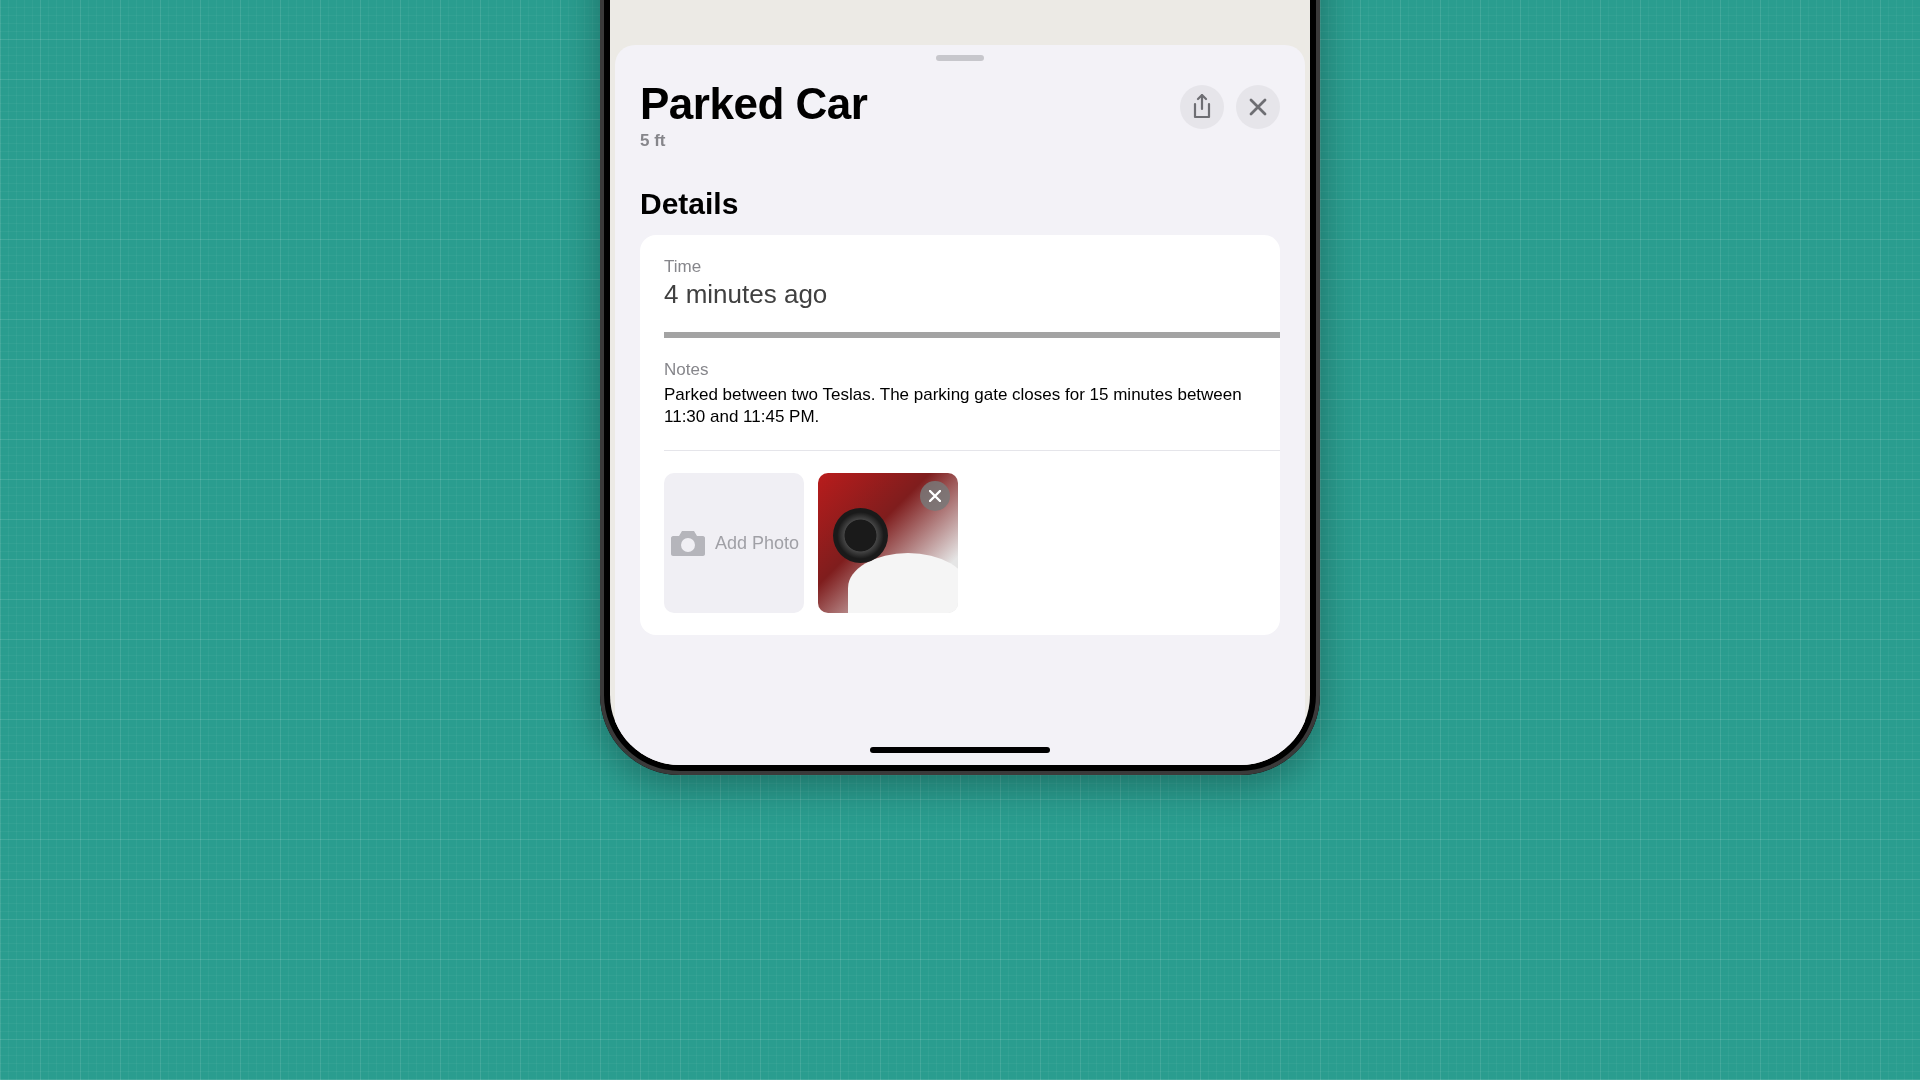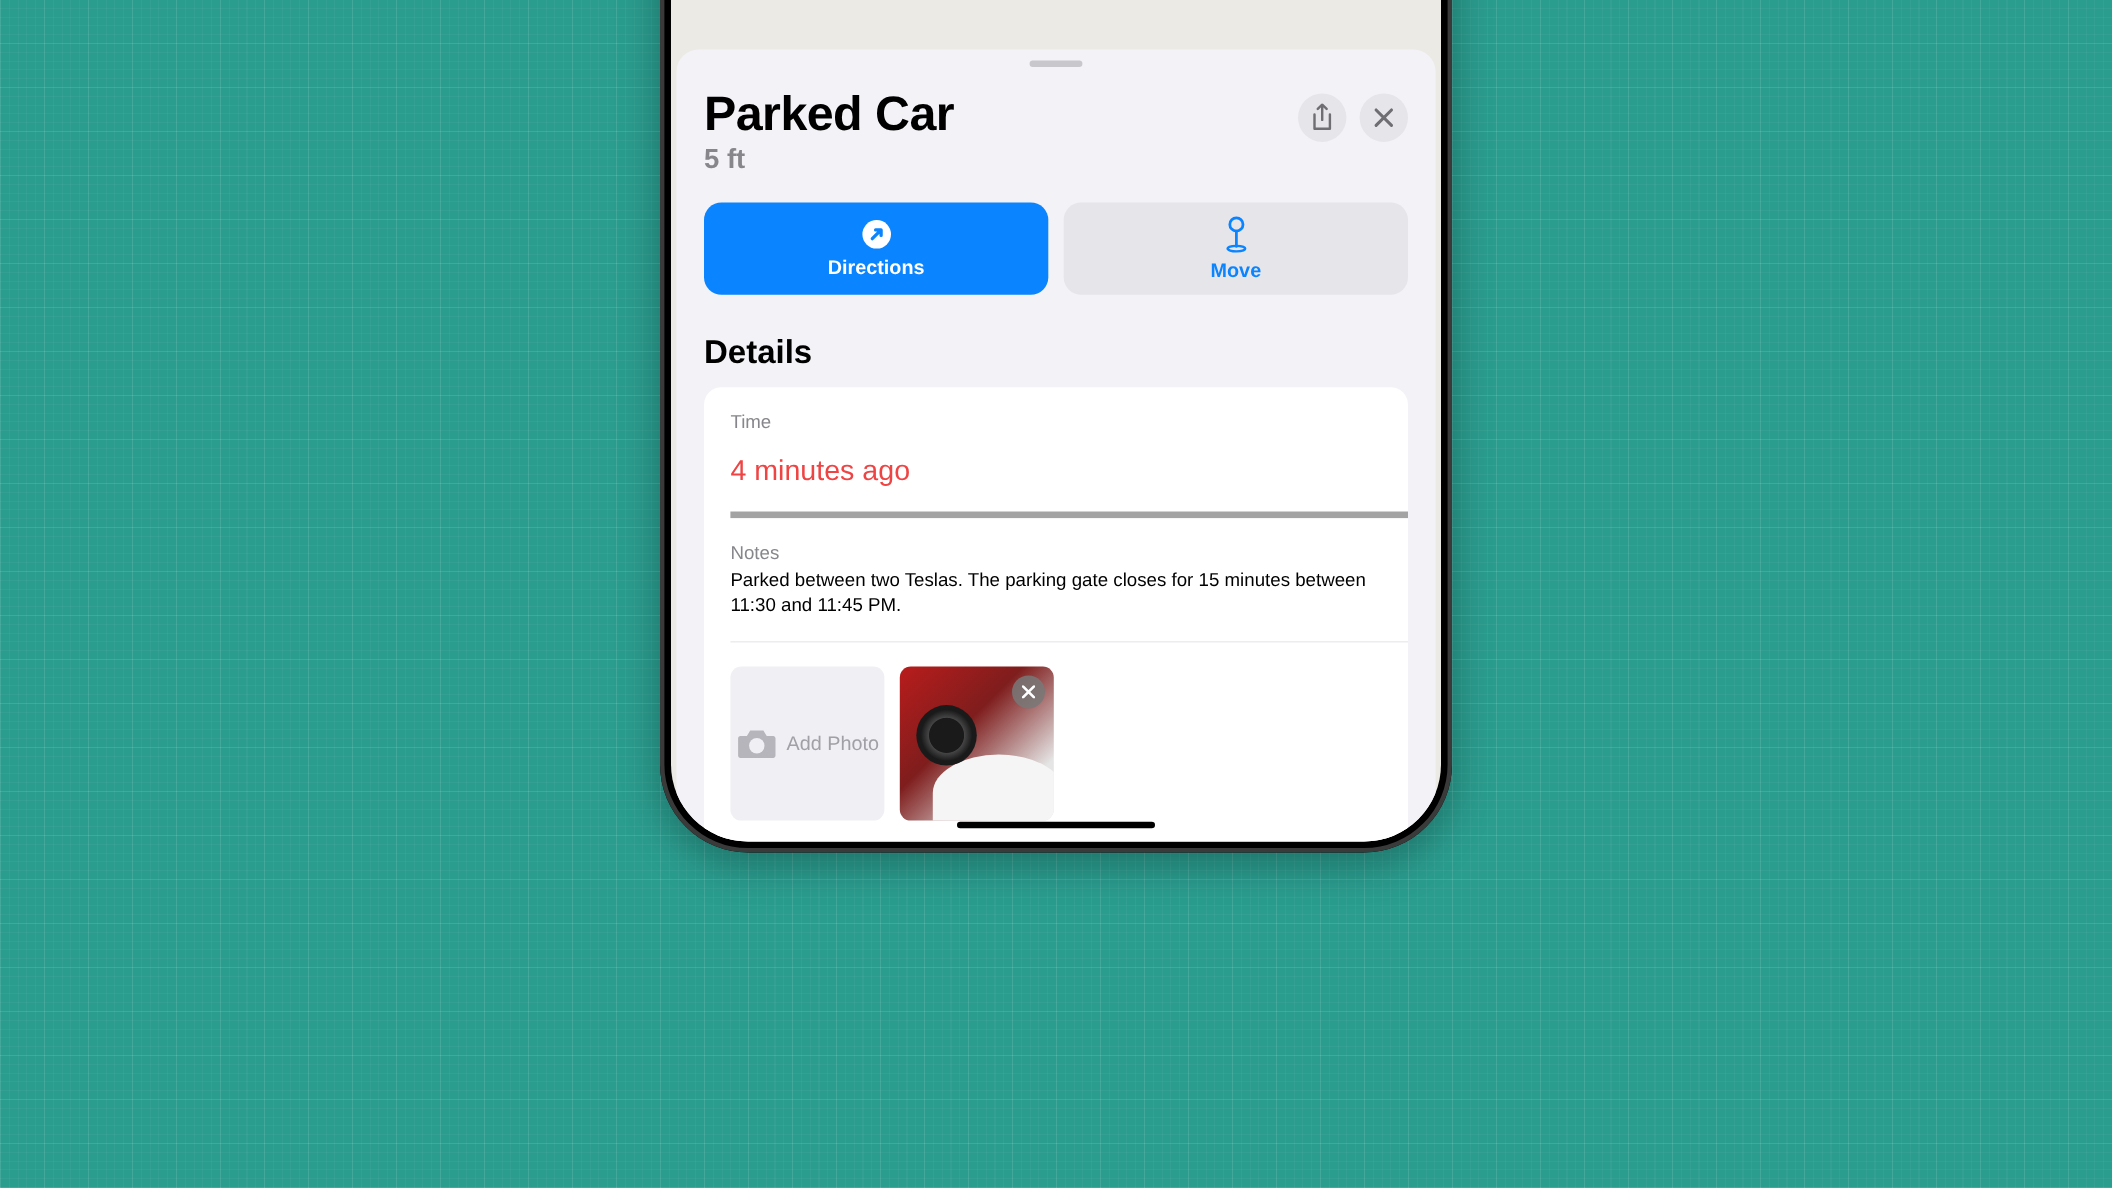--- a/index.html
+++ b/index.html
@@ -80,21 +80,21 @@
     }
 
     .title {
       font-size: 44px;
       font-weight: 800;
       letter-spacing: -0.5px;
       color: #000;
     }
 
     .subtitle {
-      font-size: 25px;
+      font-size: 17px;
       font-weight: 600;
       color: #86868b;
       margin-top: 2px;
     }
 
     .header-buttons {
       display: flex;
       gap: 12px;
       margin-top: 6px;
     }
@@ -168,22 +168,22 @@
     }
 
     .cell-label {
       font-size: 17px;
       color: #86868b;
       font-weight: 400;
     }
 
     .cell-value {
       font-size: 26px;
-      color: #ef4444;
-      margin-top: 18px;
+      color: #404040;
+      margin-top: 2px;
     }
 
     .cell-body {
       font-size: 17px;
       color: #000;
       line-height: 1.3;
       margin-top: 4px;
     }
 
     .photo-row {
@@ -294,37 +294,20 @@
             </svg>
           </div>
           <div class="circle-btn">
             <svg width="18" height="18" viewBox="0 0 18 18">
               <path d="M2 2 L16 16 M16 2 L2 16" stroke="#6e6e73" stroke-width="2.8" stroke-linecap="round"></path>
             </svg>
           </div>
         </div>
       </div>
 
-      <div class="action-row">
-        <div class="action-btn primary">
-          <svg width="28" height="28" viewBox="0 0 28 28">
-            <circle cx="14" cy="14" r="13" fill="#fff"></circle>
-            <path d="M10 18 L18 10 M18 10 L13 10 M18 10 L18 15" stroke="#0a84ff" stroke-width="3" stroke-linecap="round" stroke-linejoin="round" fill="none"></path>
-          </svg>
-          <span class="label">Directions</span>
-        </div>
-        <div class="action-btn secondary">
-          <svg width="26" height="34" viewBox="0 0 26 34">
-            <circle cx="13" cy="8" r="6" fill="none" stroke="#0a84ff" stroke-width="2.5"></circle>
-            <line x1="13" y1="14" x2="13" y2="28" stroke="#0a84ff" stroke-width="2.5" stroke-linecap="round"></line>
-            <ellipse cx="13" cy="30" rx="8" ry="2.5" fill="none" stroke="#0a84ff" stroke-width="2.2"></ellipse>
-          </svg>
-          <span class="label">Move</span>
-        </div>
-      </div>
 
       <div class="section-heading">Details</div>
 
       <div class="card">
         <div class="cell">
           <div class="cell-label">Time</div>
           <div class="cell-value">4 minutes ago</div>
         </div>
         <div class="cell">
           <div class="cell-label">Notes</div>

